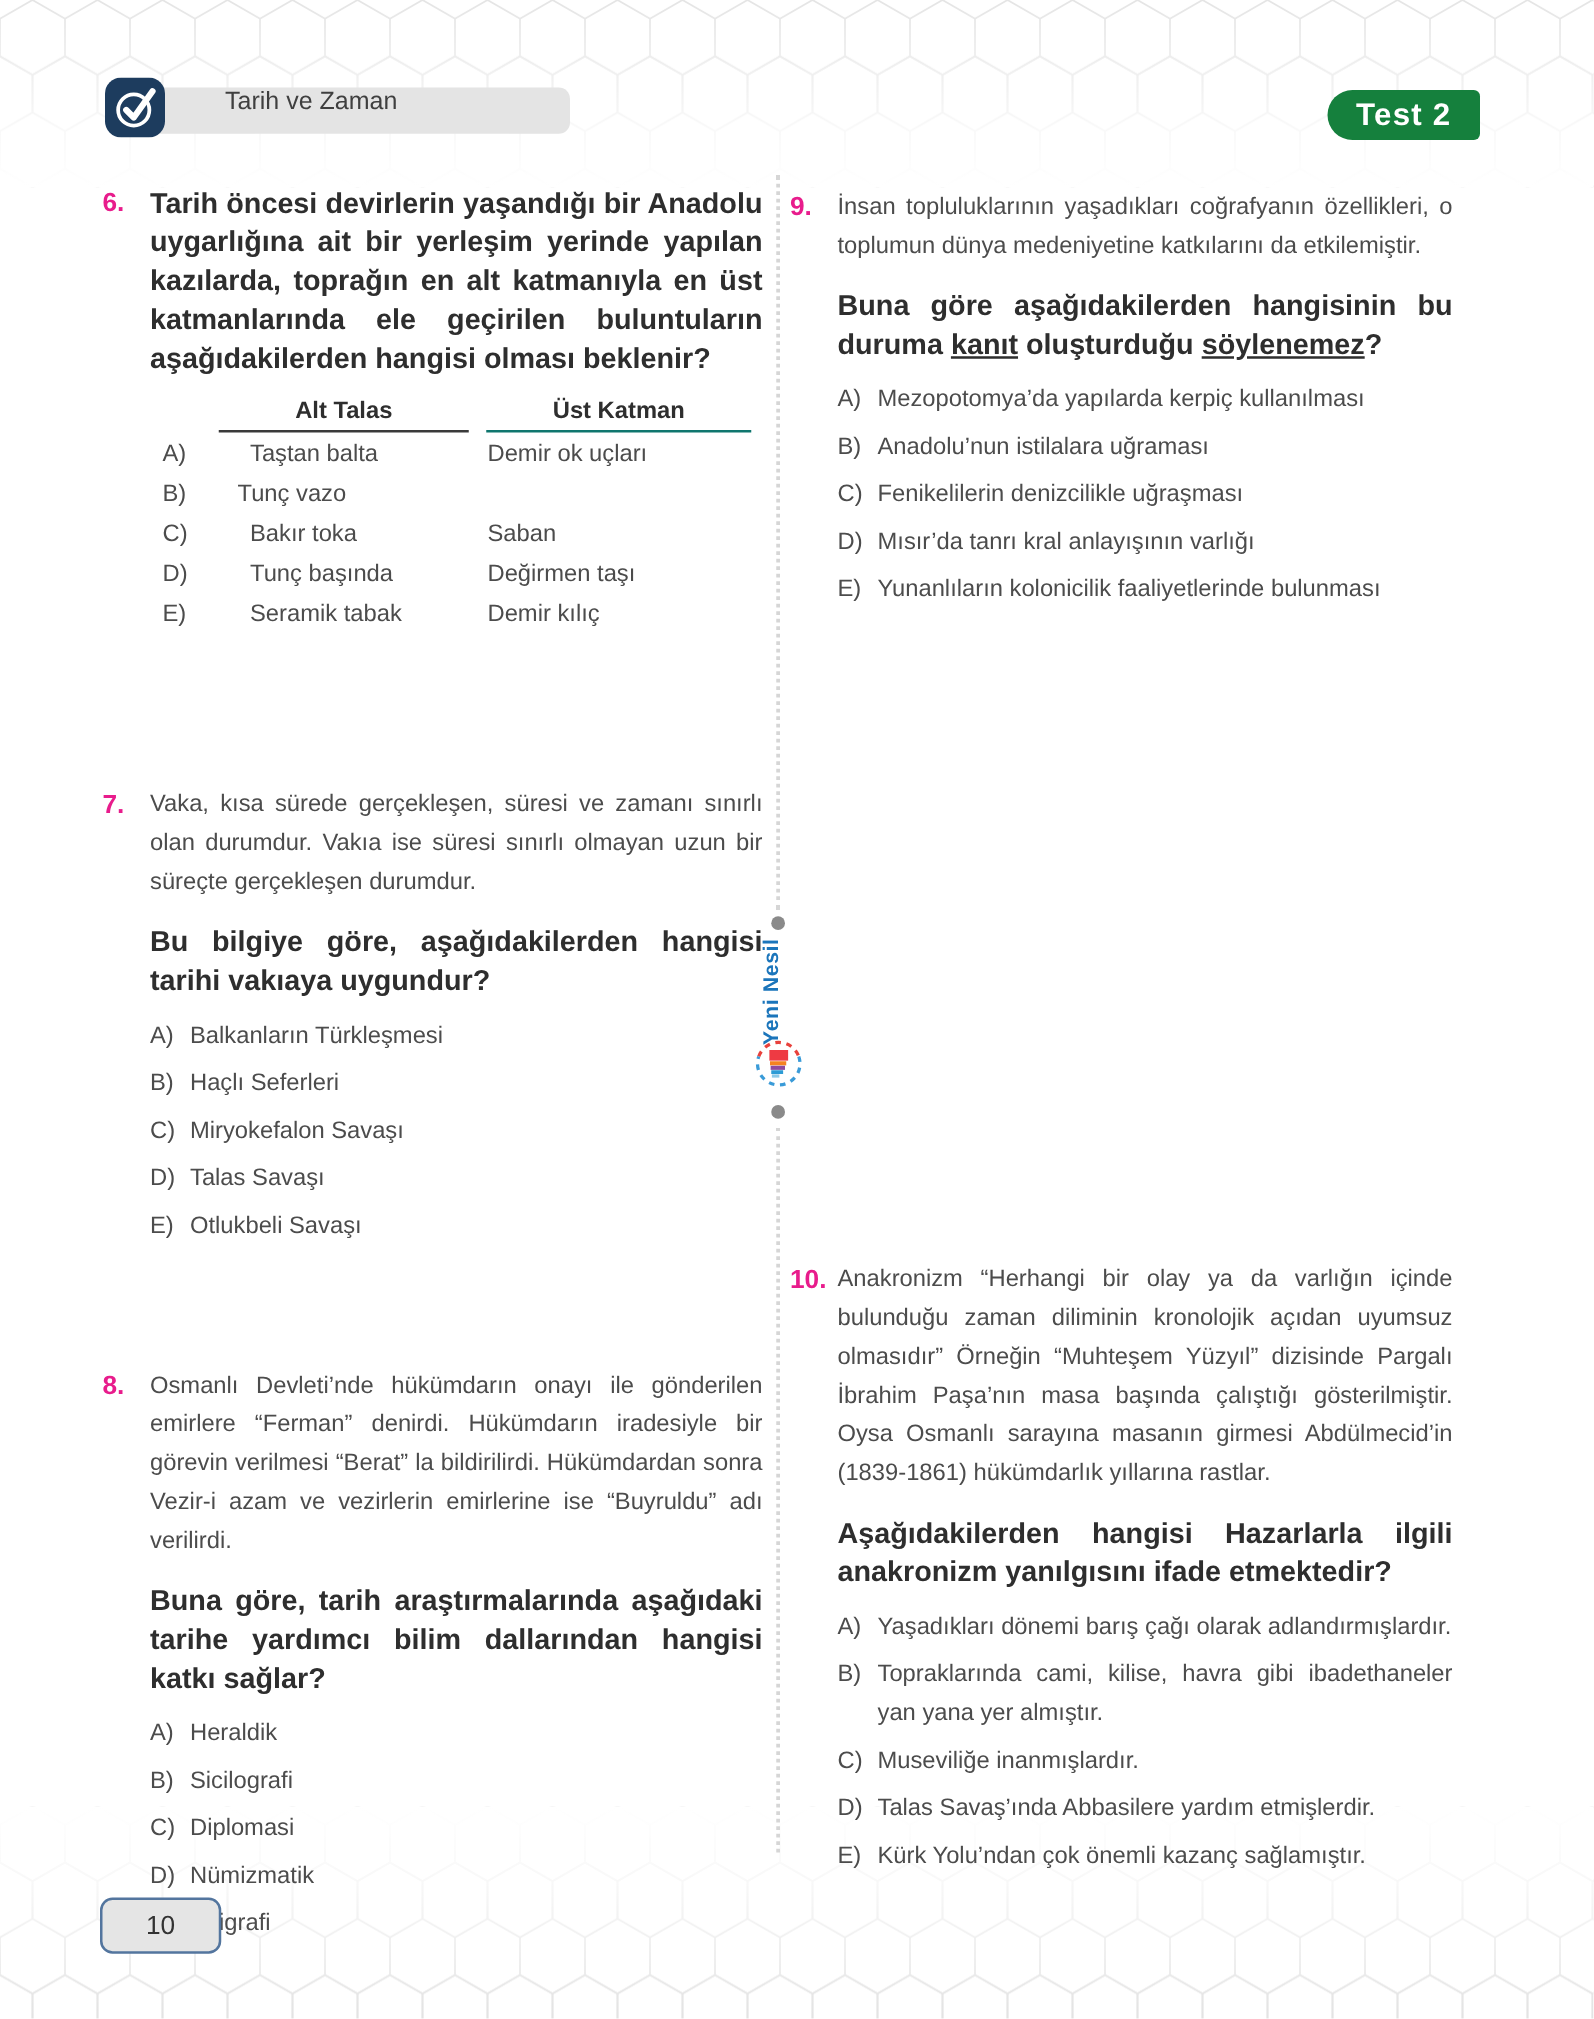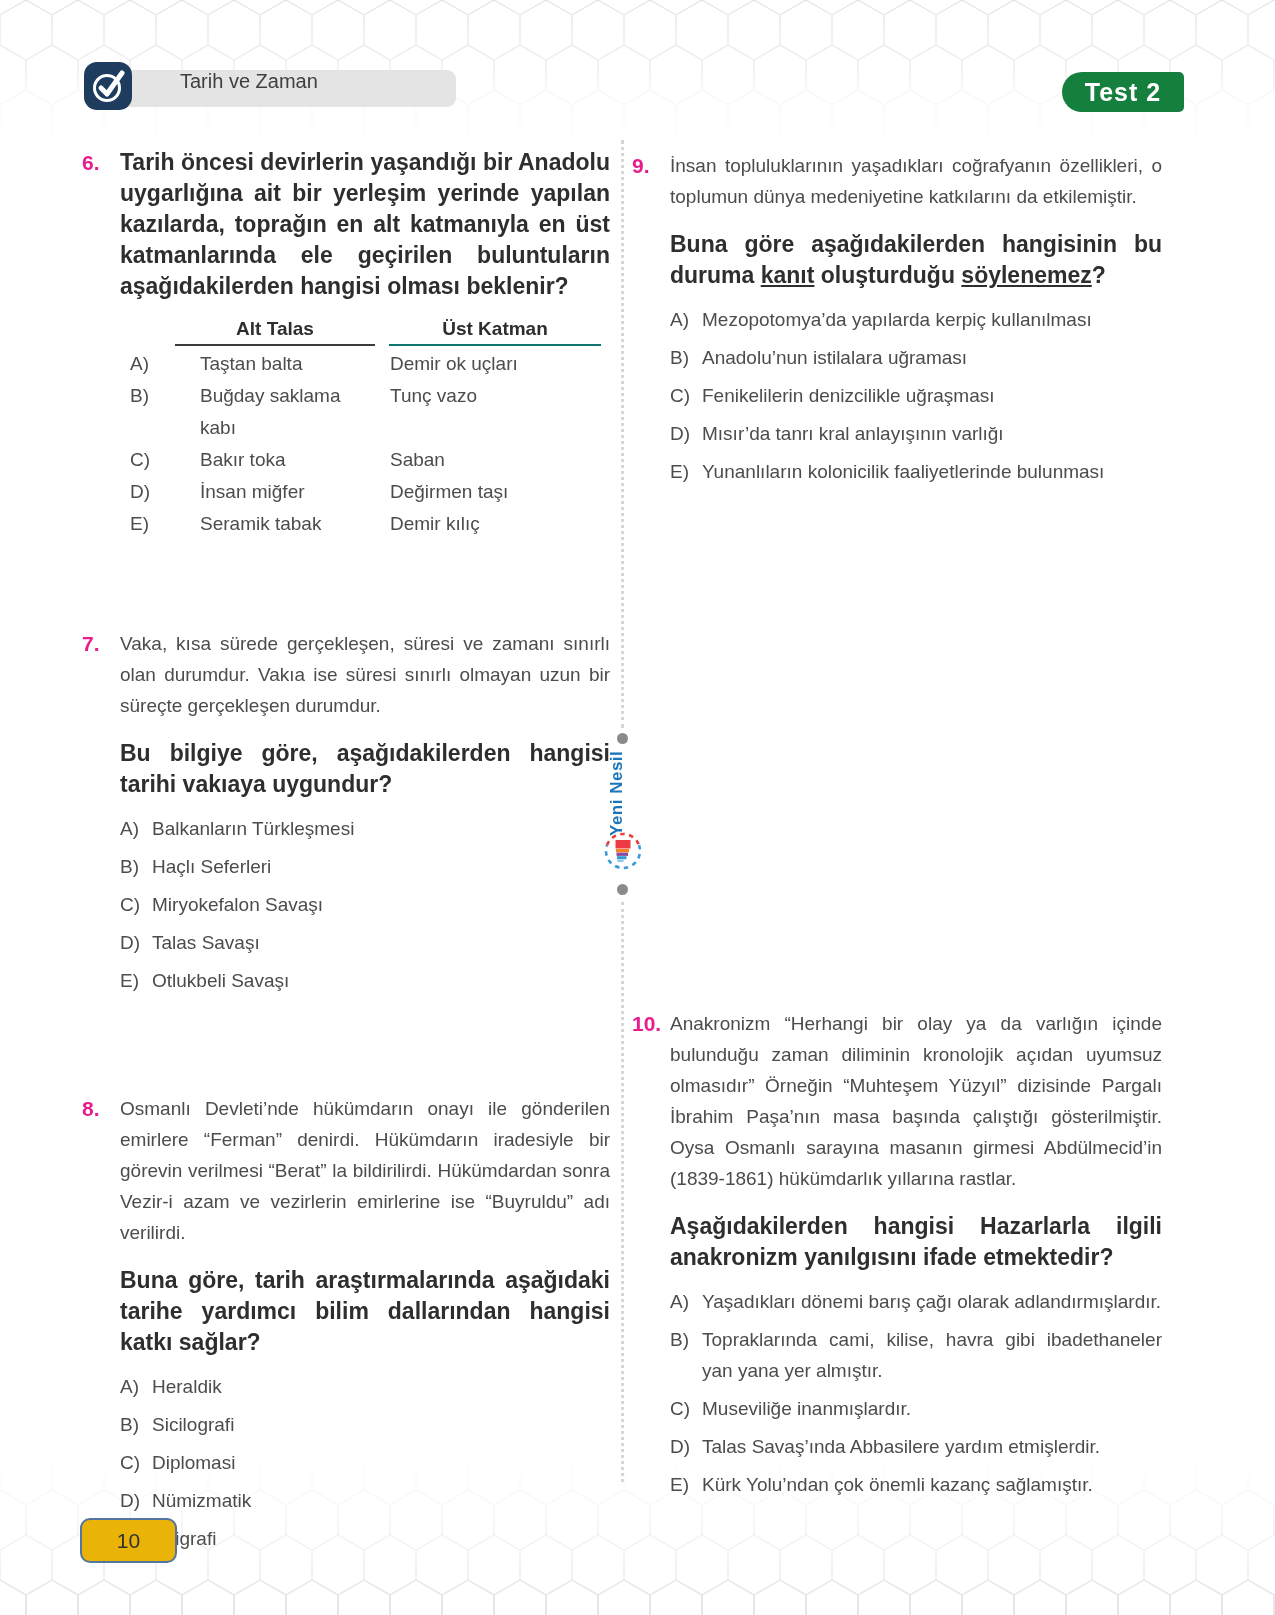--- a/index.html
+++ b/index.html
@@ -74,21 +74,21 @@
     position:absolute; left:607px; top:764px; height:72px;
     writing-mode:vertical-rl; transform:rotate(180deg);
     font-size:17px; font-weight:bold; color:#1b75bb; letter-spacing:0.5px;
     white-space:nowrap;
   }
   .brand-emblem { position:absolute; left:604px; top:832px; width:38px; height:38px; }
 
   
   .page-num {
     position:absolute; left:80px; top:1518px; width:97px; height:45px;
-    background:#eab308; border:2px solid #53759e; border-radius:10px;
+    background:#e5e5e5; border:2px solid #53759e; border-radius:10px;
     display:flex; align-items:center; justify-content:center;
     font-size:21px; color:#333333;
   }
 </style>
 </head>
 <body>
 
 <svg class="hexband top" width="1275" height="150">
   <defs>
     <pattern id="hexpT" patternUnits="userSpaceOnUse" width="52" height="90">
@@ -164,31 +164,30 @@
           <span class="t6-h2">Üst Katman</span>
         </div>
         <div class="t6-body">
           <div class="t6-row">
             <span class="c0">A)</span>
             <span class="c1">Taştan balta</span>
             <span class="c2">Demir ok uçları</span>
           </div>
           <div class="t6-row">
             <span class="c0">B)</span>
-            <span class="c1">Buğday saklama kabı</span>
             <span class="c2">Tunç vazo</span>
           </div>
           <div class="t6-row">
             <span class="c0">C)</span>
             <span class="c1">Bakır toka</span>
             <span class="c2">Saban</span>
           </div>
           <div class="t6-row">
             <span class="c0">D)</span>
-            <span class="c1">İnsan miğfer</span>
+            <span class="c1">Tunç başında</span>
             <span class="c2">Değirmen taşı</span>
           </div>
           <div class="t6-row">
             <span class="c0">E)</span>
             <span class="c1">Seramik tabak</span>
             <span class="c2">Demir kılıç</span>
           </div>
         </div>
       </div>
     </div>

